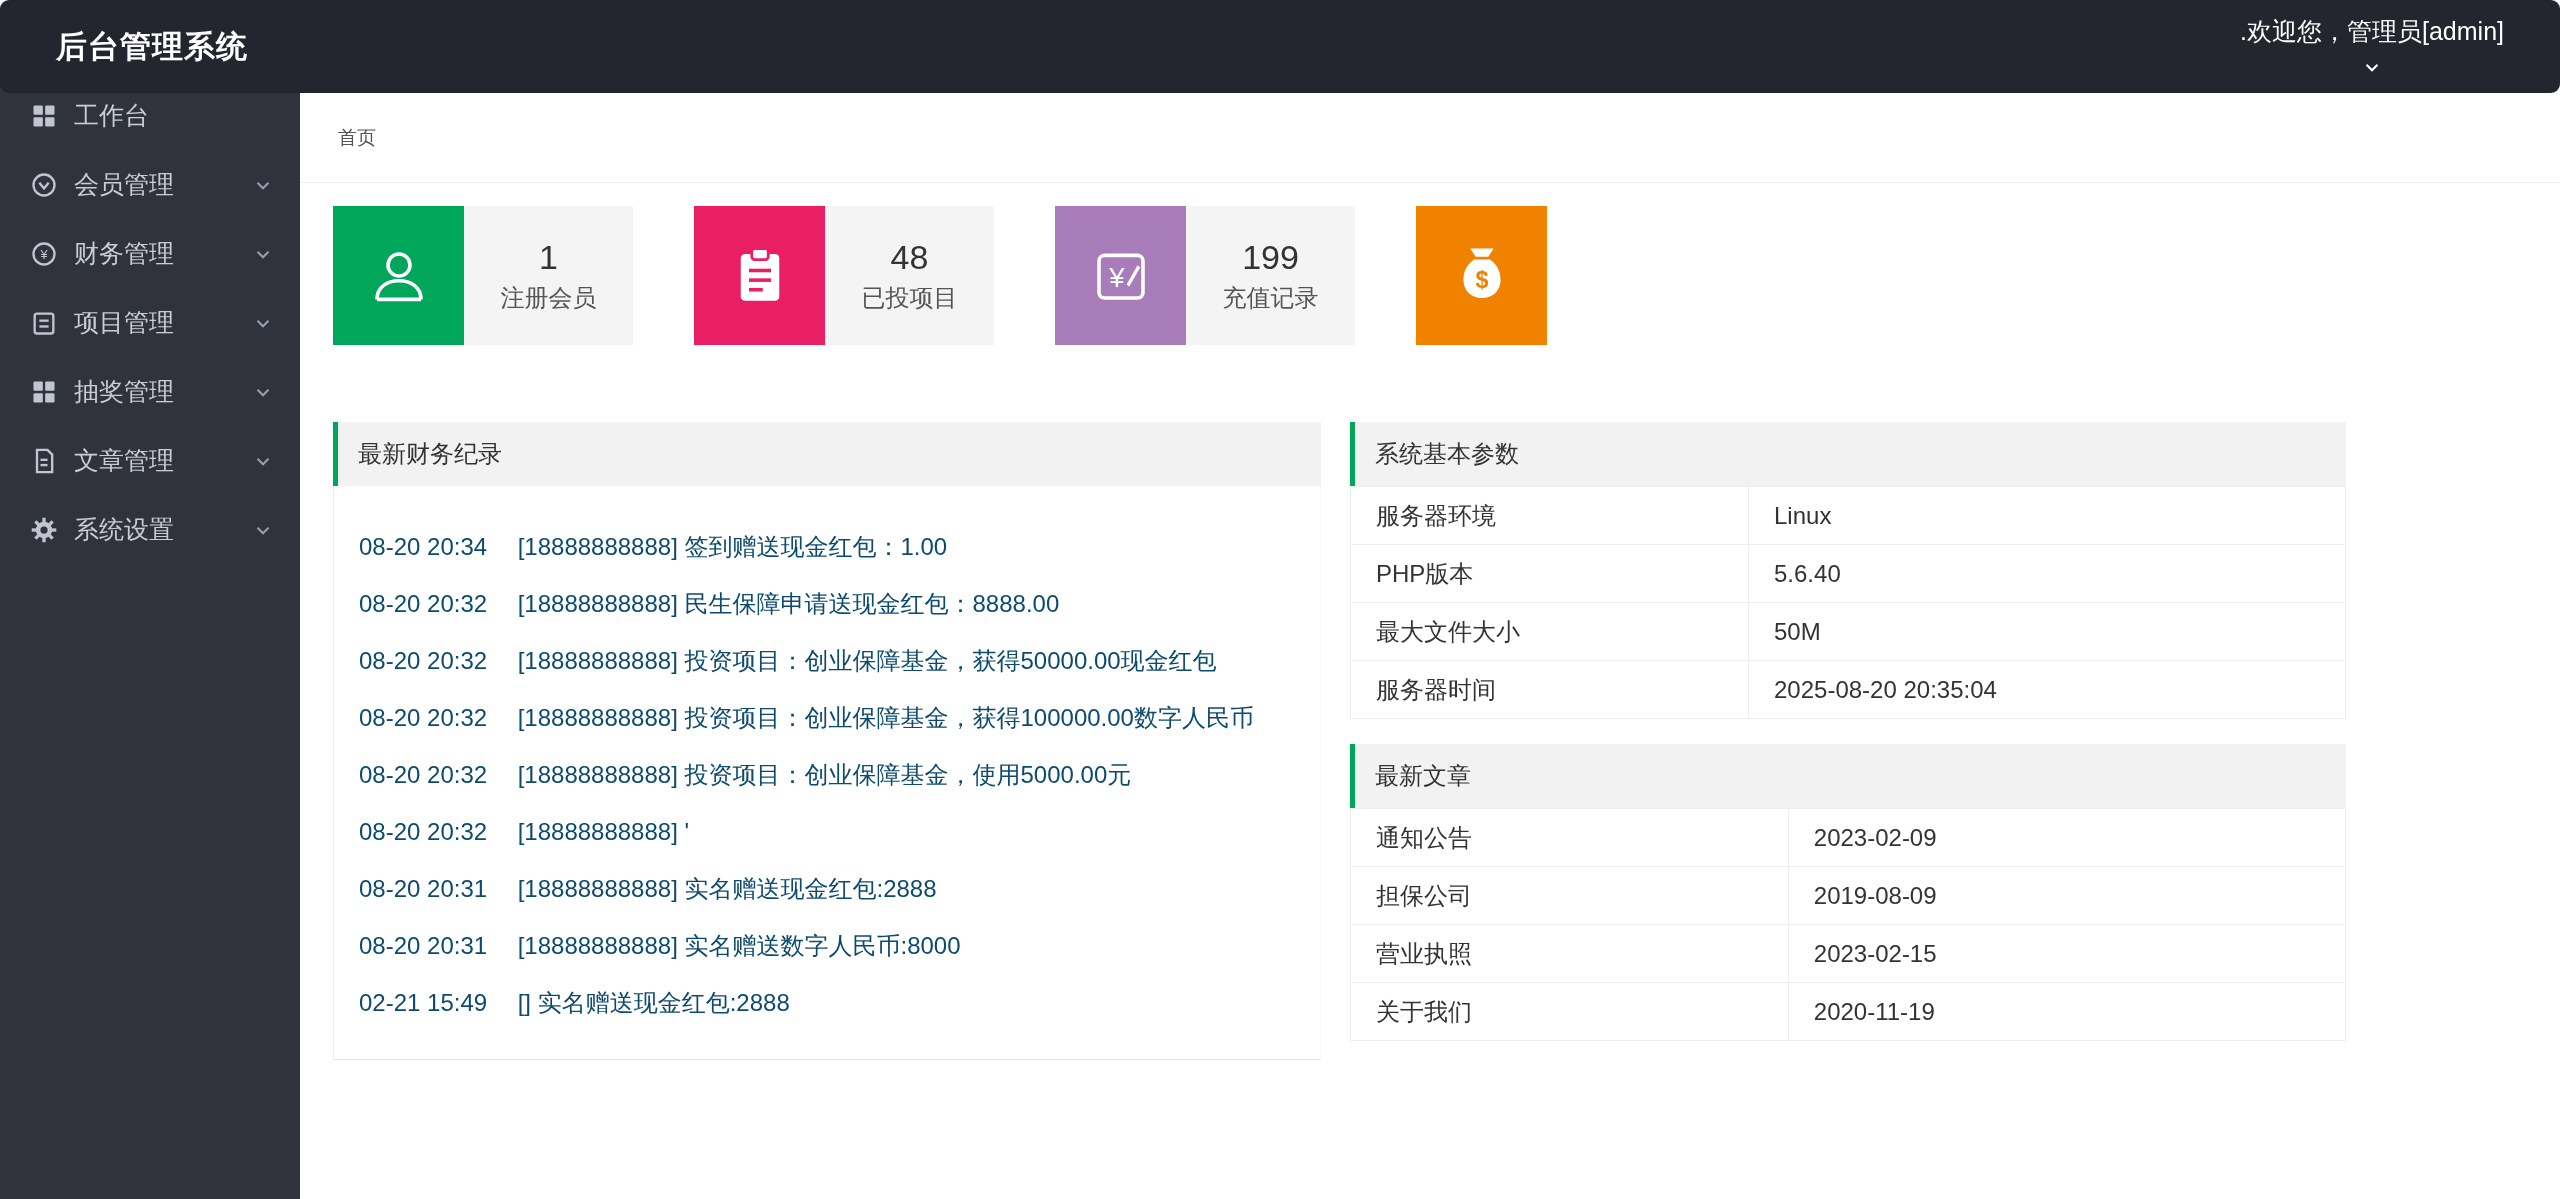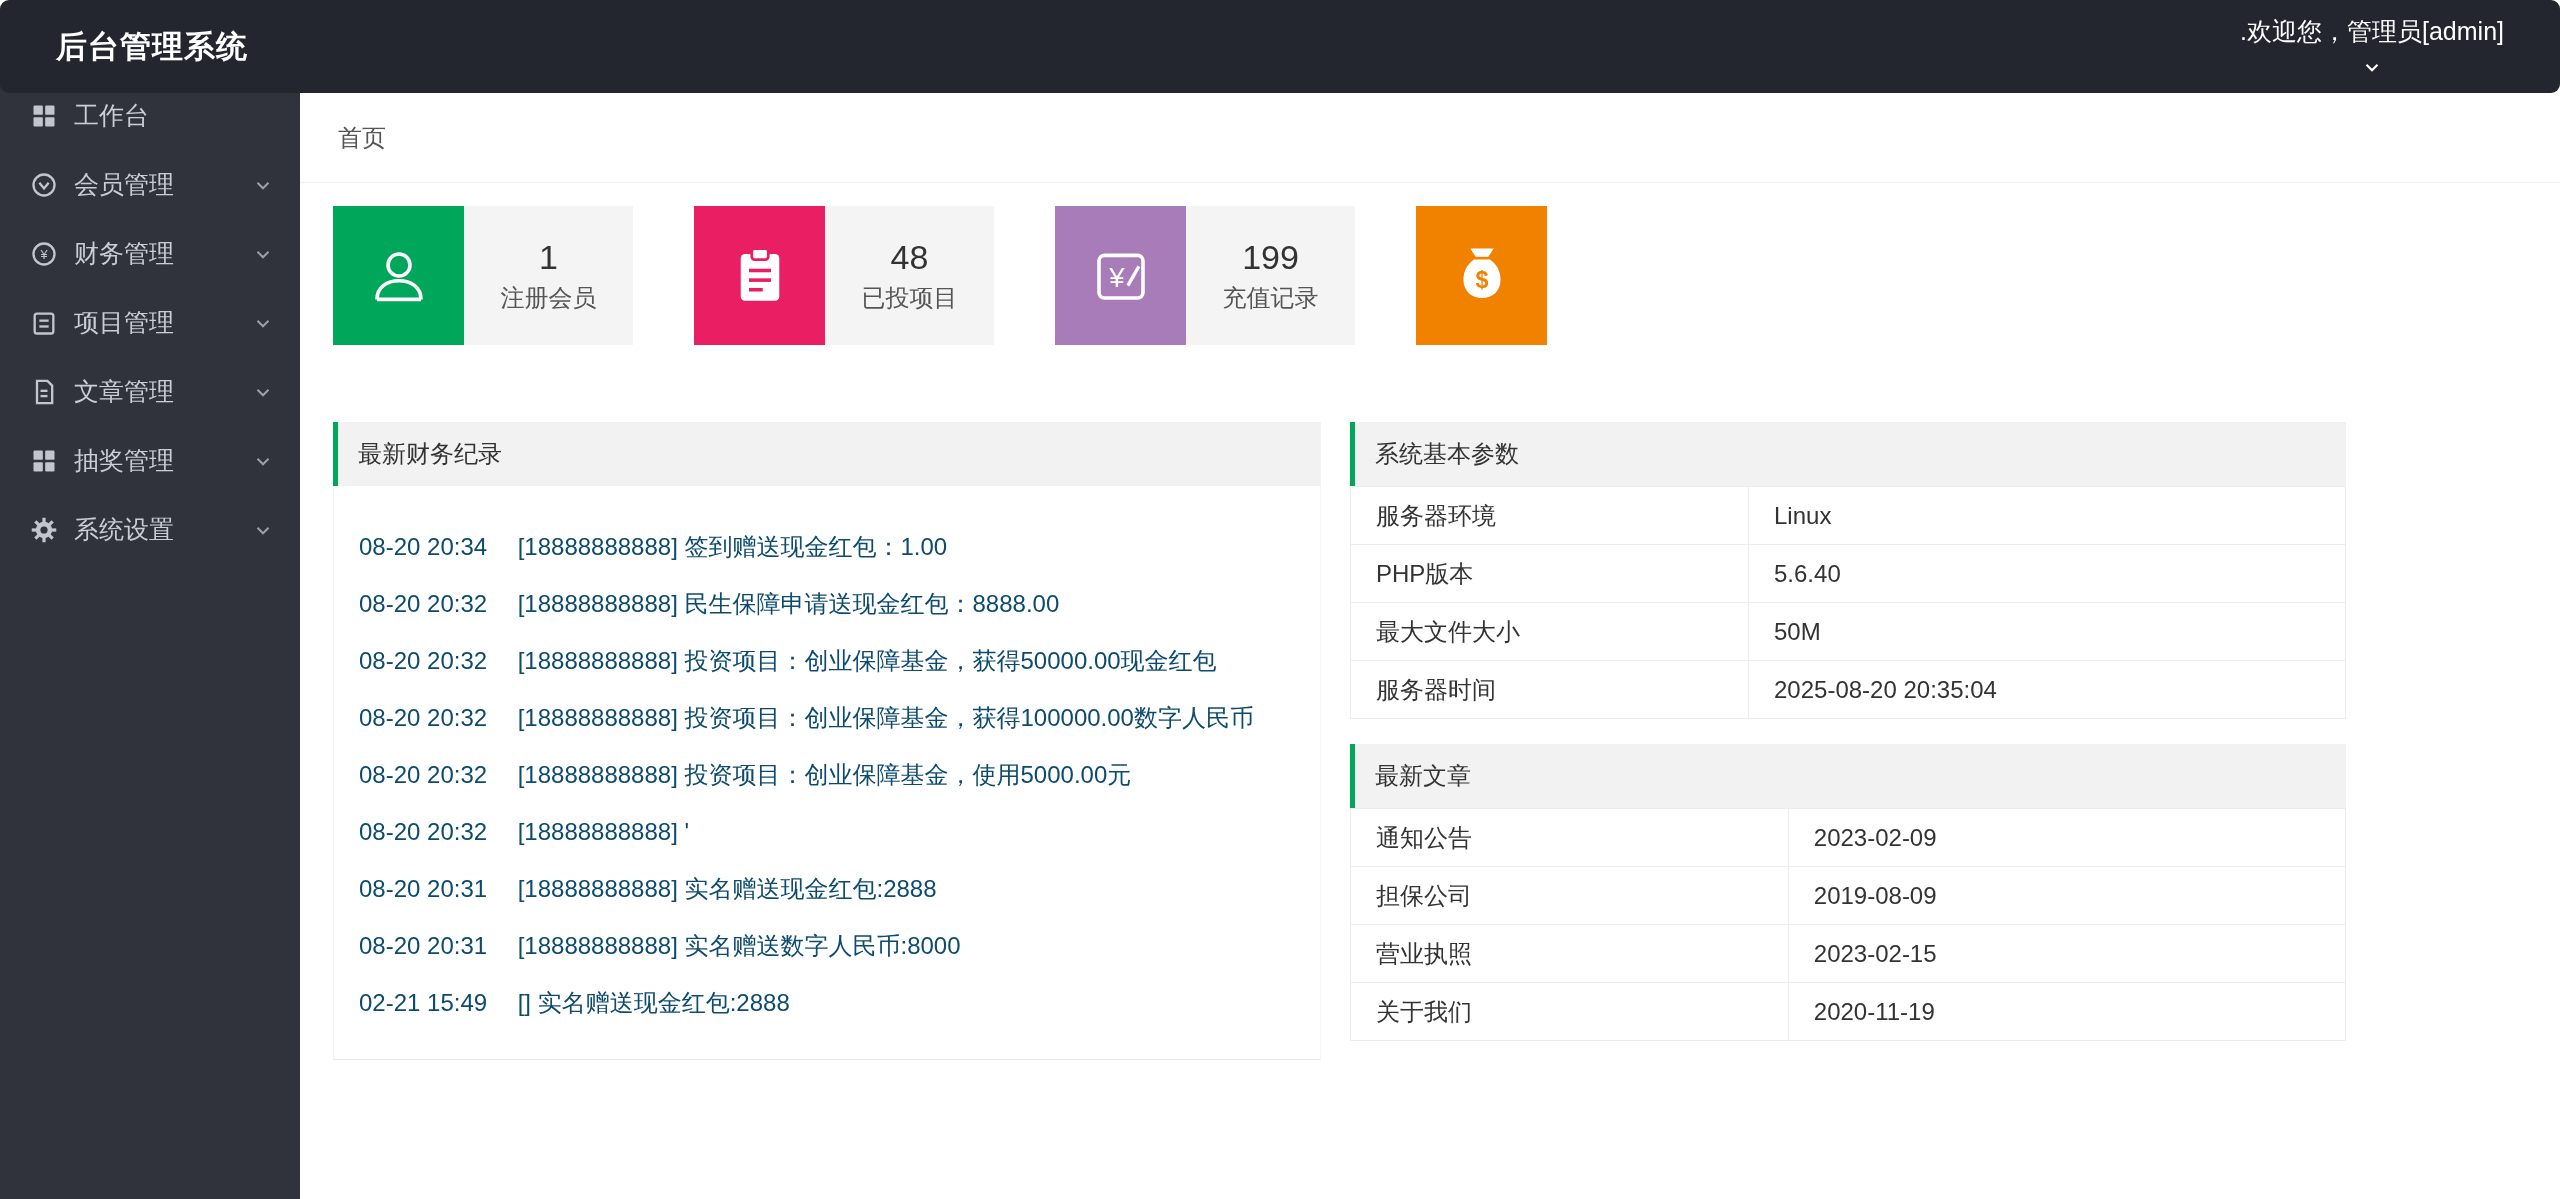--- a/index.html
+++ b/index.html
@@ -19,21 +19,21 @@
   .side-item { height:69px; display:flex; align-items:center;
                padding:0 26px 0 30px; color:#C8CDD6; font-size:25px; cursor:pointer; }
   .side-item .icon { width:28px; height:28px; margin-right:16px; display:flex; color:#C0C5CF; }
   .side-item .label { flex:1; }
   .side-item .chev { width:22px; height:22px; color:#9AA0AB; display:flex; }
   .icon svg, .chev svg { width:100%; height:100%; }
 
   
   .main { position:absolute; top:93px; left:300px; right:0; bottom:0; background:#fff; }
   .breadcrumb { height:90px; display:flex; align-items:center; padding-left:38px;
-                font-size:24px; color:#555; border-bottom:1px solid #f1f1f1; }
+                font-size:19px; color:#555; border-bottom:1px solid #f1f1f1; }
   .content { padding:23px 0 0 33px; }
 
   
   .cards { display:flex; gap:61px; }
   .card { width:300px; height:139px; display:flex; }
   .card-iconbox { width:131px; height:139px; display:flex; align-items:center; justify-content:center; }
   .card-iconbox svg { width:66px; height:66px; }
   .card-info { flex:1; background:#F4F4F4; display:flex; flex-direction:column;
                align-items:center; justify-content:center; gap:5px; }
   .card-value { font-size:34px; color:#333; }
@@ -128,44 +128,44 @@
     <span class="label">项目管理</span>
     <span class="chev">
       <svg viewBox="0 0 24 24" fill="none" stroke="currentColor" stroke-width="2.2">
           <path d="M6 9.5l6 6 6-6"></path>
         </svg>
     </span>
   </div>
 
   <div class="side-item">
     <span class="icon">
-      <svg viewBox="0 0 24 24" fill="none" stroke="currentColor" stroke-width="2">
-          <path d="M6 2.5h9l4 4V21.5H6z"></path>
-          <line x1="9" y1="11" x2="15" y2="11"></line>
-          <line x1="9" y1="15.5" x2="15" y2="15.5"></line>
-        </svg>
-    </span>
-    <span class="label">文章管理</span>
-    <span class="chev">
-      <svg viewBox="0 0 24 24" fill="none" stroke="currentColor" stroke-width="2.2">
-          <path d="M6 9.5l6 6 6-6"></path>
-        </svg>
-    </span>
-  </div>
-
-  <div class="side-item">
-    <span class="icon">
       <svg viewBox="0 0 24 24" fill="currentColor">
           <rect x="3" y="3" width="8" height="8" rx="1"></rect>
           <rect x="13" y="3" width="8" height="8" rx="1"></rect>
           <rect x="3" y="13" width="8" height="8" rx="1"></rect>
           <rect x="13" y="13" width="8" height="8" rx="1"></rect>
         </svg>
     </span>
     <span class="label">抽奖管理</span>
+    <span class="chev">
+      <svg viewBox="0 0 24 24" fill="none" stroke="currentColor" stroke-width="2.2">
+          <path d="M6 9.5l6 6 6-6"></path>
+        </svg>
+    </span>
+  </div>
+
+  <div class="side-item">
+    <span class="icon">
+      <svg viewBox="0 0 24 24" fill="none" stroke="currentColor" stroke-width="2">
+          <path d="M6 2.5h9l4 4V21.5H6z"></path>
+          <line x1="9" y1="11" x2="15" y2="11"></line>
+          <line x1="9" y1="15.5" x2="15" y2="15.5"></line>
+        </svg>
+    </span>
+    <span class="label">文章管理</span>
     <span class="chev">
       <svg viewBox="0 0 24 24" fill="none" stroke="currentColor" stroke-width="2.2">
           <path d="M6 9.5l6 6 6-6"></path>
         </svg>
     </span>
   </div>
 
   <div class="side-item">
     <span class="icon">
       <svg viewBox="0 0 24 24" fill="currentColor">

